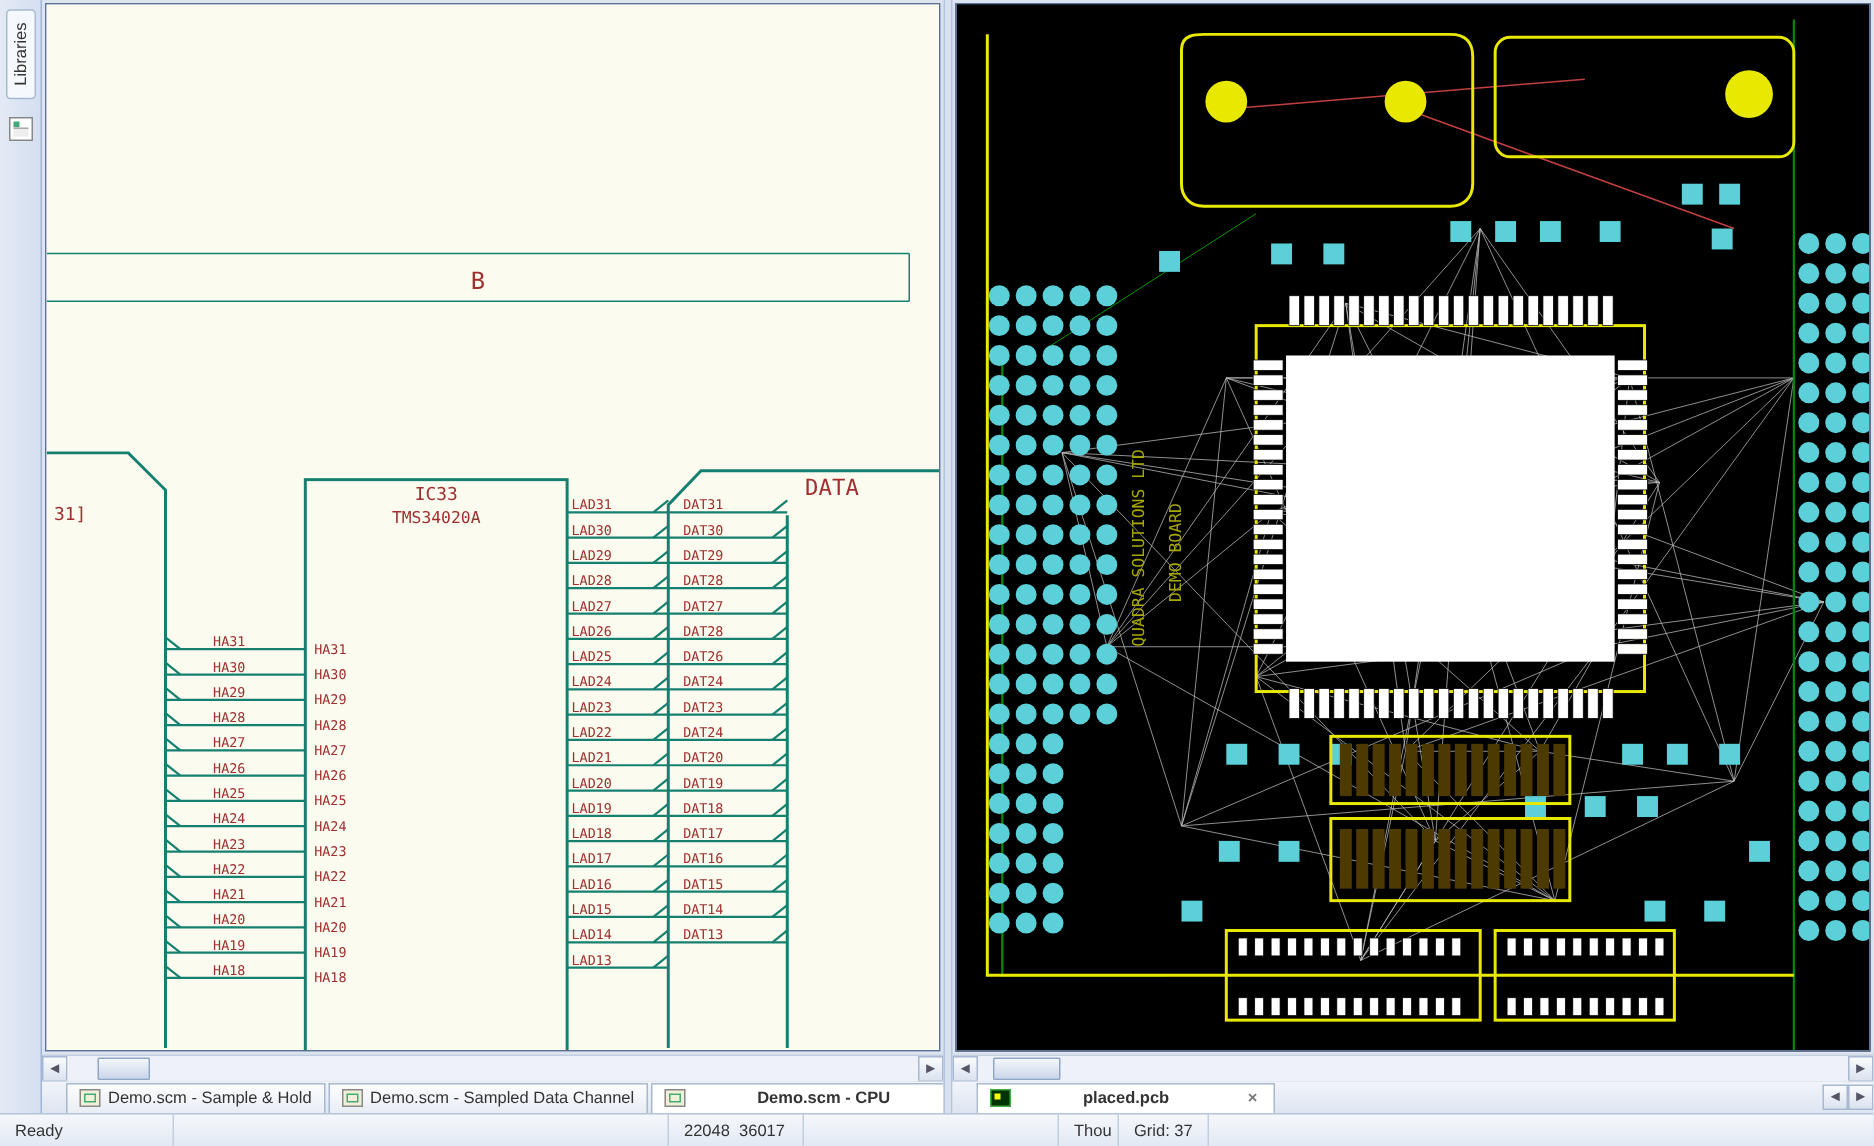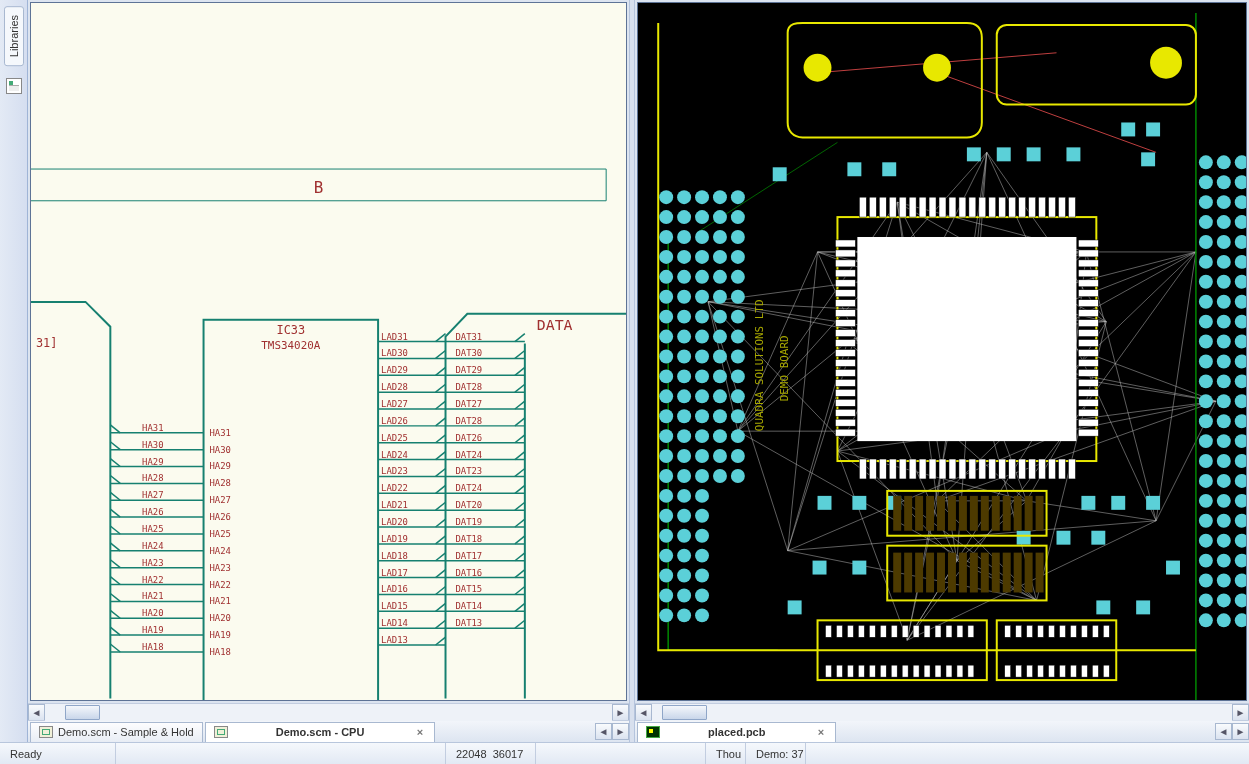--- a/index.html
+++ b/index.html
@@ -15,21 +15,21 @@
 .pane-left { width: 601px; }
 .splitter { width: 6px; background: #d8e0ee; border-left:1px solid #b5c4dd; border-right:1px solid #b5c4dd; cursor: col-resize; }
 .pane-right { flex: 1; }
 .canvas-wrap { flex: 1; position: relative; background: #fff; border: 1px solid #5d7396; margin: 2px; overflow: hidden; }
 .schematic { width: 100%; height: 100%; background: #fbfbef; }
 .pcb { width: 100%; height: 100%; background: #000; }
 .scrollbar-h { height: 17px; background: #e9edf5; border-top: 1px solid #c2cde0; display: flex; align-items: center; }
 .sb-btn { width: 17px; height: 17px; background: linear-gradient(#f9fbfd,#dbe3f0); border: 1px solid #a8b8d0; display:flex; align-items:center; justify-content:center; color:#556; font-size:10px; cursor:pointer; }
 .sb-track { flex: 1; height: 17px; background: #eef2f8; position: relative; }
 .sb-thumb { position:absolute; height:15px; top:1px; background: linear-gradient(#f4f7fb,#c9d6ea); border:1px solid #8fa6c8; border-radius:1px; }
-.tabstrip { height: 22px; background: linear-gradient(#f2f5fa,#dde5f1); border-top:1px solid #c2cde0; display:flex; align-items:center; padding-left:2px; overflow:hidden; }
+.tabstrip { height: 22px; background: linear-gradient(#f2f5fa,#dde5f1); border-top:1px solid #c2cde0; display:flex; align-items:center; padding-left:16px; overflow:hidden; }
 .doc-tab { height: 20px; display:flex; align-items:center; padding: 0 8px; border:1px solid #a8b8d0; border-bottom:none; margin-right:2px; background:linear-gradient(#fdfdfe,#e8edf5); font-size:11px; color:#333; cursor:pointer; white-space:nowrap; }
 .doc-tab.active { background: #fff; font-weight: bold; gap: 43px; }
 .doc-tab .tabicon { width:14px; height:12px; margin-right:5px; display:inline-block; position:relative; }
 .tabicon.scm { background:#f0f0d8; border:1px solid #888; }
 .tabicon.scm::after{ content:""; position:absolute; left:2px; top:2px; right:2px; bottom:2px; border:1px solid #4a7; }
 .tabicon.pcb { background:#030; border:1px solid #4a4; }
 .tabicon.pcb::after{ content:""; position:absolute; left:2px; top:2px; width:4px; height:4px; background:#ff0; }
 .tab-close { margin-left:6px; width:13px; height:13px; border:1px solid transparent; display:flex; align-items:center; justify-content:center; font-size:11px; color:#777; cursor:pointer; }
 .tabstrip-nav { display:flex; margin-left:auto; }
 .statusbar { height: 22px; background: linear-gradient(#f5f8fc,#e2e9f4); border-top:1px solid #b8c6dc; display:flex; align-items:center; font-size:11px; color:#333; }
@@ -261,20 +261,24 @@
             <div class="sb-thumb" style="left:20px;width:35px"></div>
           </div>
         <div class="sb-btn">►</div>
       </div>
       <div class="tabstrip">
         <div id="left-tabs" style="display: flex;">
             <div class="doc-tab">
               <span class="tabicon scm"></span>
               <span>Demo.scm - Sample &amp; Hold</span>
             </div>
+            <div class="doc-tab">
+              <span class="tabicon scm"></span>
+              <span>Demo.scm - Sampled Data Channel</span>
+            </div>
             <div class="doc-tab active">
               <span class="tabicon scm"></span>
               <span>Demo.scm - CPU</span>
               <span class="tab-close">×</span>
             </div>
           </div>
         <div class="tabstrip-nav">
           <div class="sb-btn">◄</div>
           <div class="sb-btn">►</div>
         </div>
@@ -776,15 +780,15 @@
       </div>
     </div>
   </div>
 </div>
 <div class="statusbar">
   <div class="status-cell first">Ready</div>
   <div class="status-cell" style="width:330px"></div>
   <div class="status-cell" style="width:90px"><span>22048</span>&nbsp;&nbsp;<span>36017</span></div>
   <div class="status-cell" style="width:170px"></div>
   <div class="status-cell" style="width:40px">Thou</div>
-  <div class="status-cell" style="width:60px"><span>Demo:</span>&nbsp;<span>37</span></div>
+  <div class="status-cell" style="width:60px"><span>Grid:</span>&nbsp;<span>37</span></div>
   <div class="status-spacer"></div>
 </div>
 
 </body></html>

